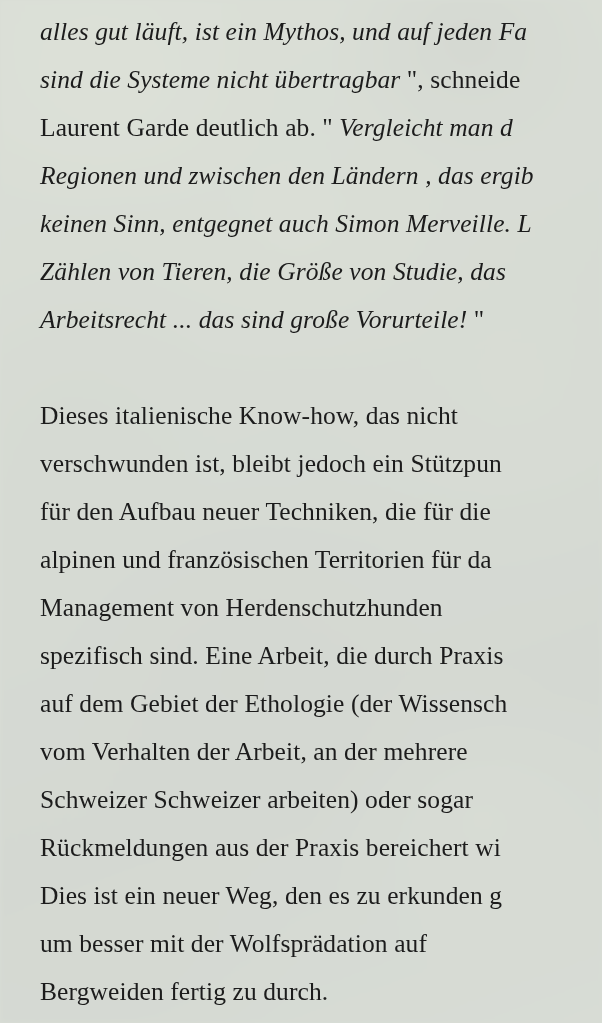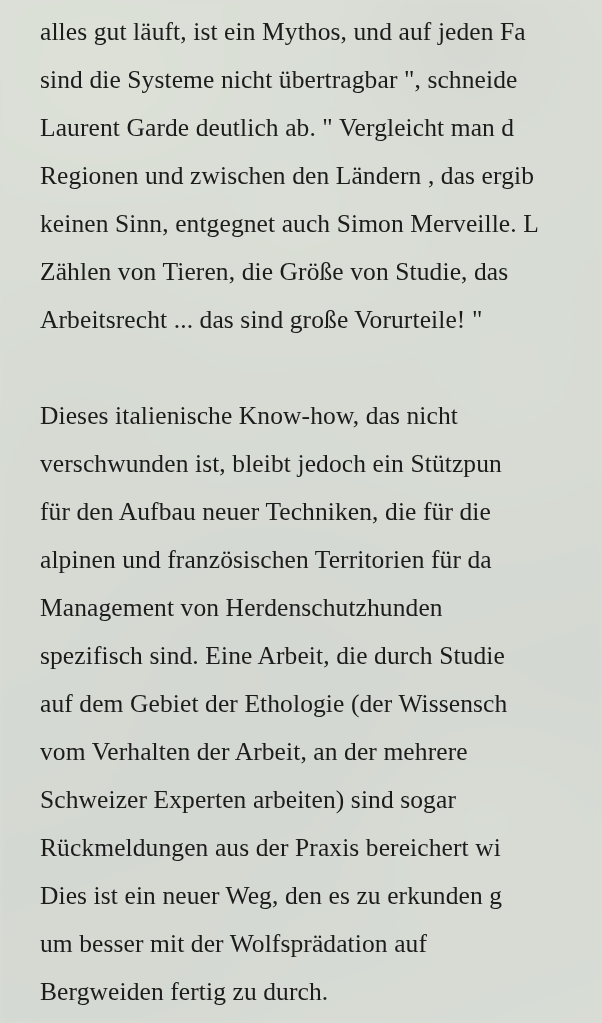--- a/index.html
+++ b/index.html
@@ -56,20 +56,21 @@
 
   p {
     margin: 0;
     white-space: nowrap;    
   }
   .para-gap {
     height: 48px;
   }
 
   .it {
+    font-style: italic;
   }
 </style>
 </head>
 <body>
 
 <div class="backdrop"></div>
 <div class="backdrop-veil"></div>
 
 <div class="reader">
   <div class="content" id="article-content" style="color: rgb(28, 28, 28);">
@@ -82,23 +83,23 @@
         <p><span class="it">Zählen von Tieren, die Größe von Studie, das</span></p>
         <p><span class="it">Arbeitsrecht ... das sind große Vorurteile!</span><span> "</span></p>
       </div>
       <div class="para-gap"></div>
       <div>
         <p><span>Dieses italienische Know-how, das nicht</span></p>
         <p><span>verschwunden ist, bleibt jedoch ein Stützpun</span></p>
         <p><span>für den Aufbau neuer Techniken, die für die</span></p>
         <p><span>alpinen und französischen Territorien für da</span></p>
         <p><span>Management von Herdenschutzhunden</span></p>
-        <p><span>spezifisch sind. Eine Arbeit, die durch Studie</span></p>
+        <p><span>spezifisch sind. Eine Arbeit, die durch Praxis</span></p>
         <p><span>auf dem Gebiet der Ethologie (der Wissensch</span></p>
         <p><span>vom Verhalten der Arbeit, an der mehrere</span></p>
-        <p><span>Schweizer Experten arbeiten) sind sogar</span></p>
+        <p><span>Schweizer Schweizer arbeiten) oder sogar</span></p>
         <p><span>Rückmeldungen aus der Praxis bereichert wi</span></p>
         <p><span>Dies ist ein neuer Weg, den es zu erkunden g</span></p>
         <p><span>um besser mit der Wolfsprädation auf</span></p>
         <p><span>Bergweiden fertig zu durch.</span></p>
       </div>
     </div>
 </div>
 
 </body></html>

